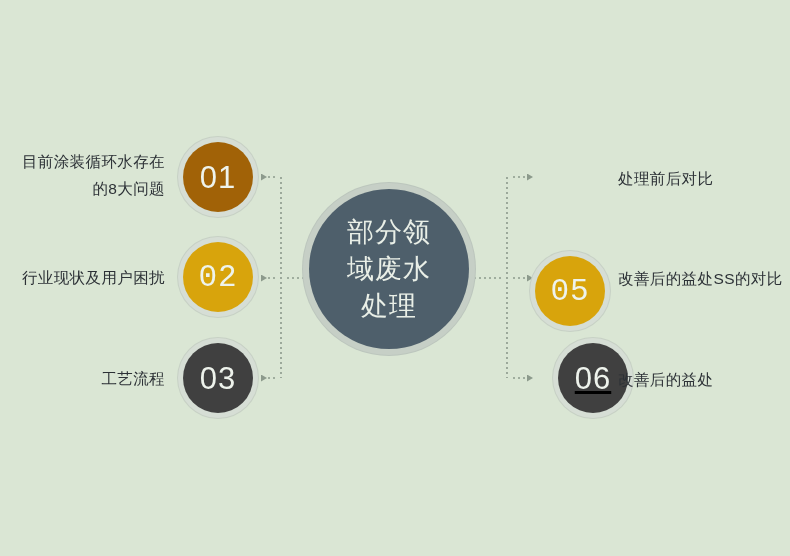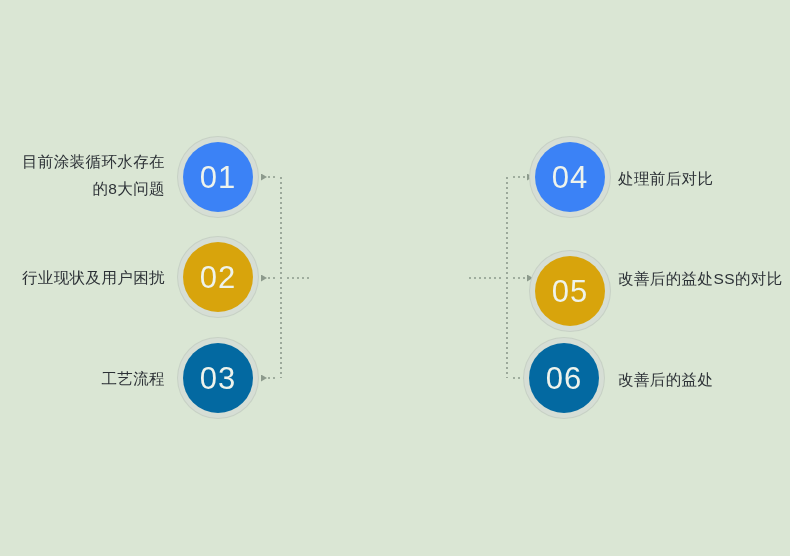--- a/index.html
+++ b/index.html
@@ -67,30 +67,30 @@
     justify-content: center;
     box-shadow: 0 0 0 5px rgba(255,255,255,0.28), 0 0 0 6px #c7d1c5;
   }
   .node-num {
     color: #eef3ec;
     font-size: 31px;
     font-weight: 300;
     letter-spacing: 1px;
     line-height: 1;
   }
-  .n-teal   { background: #3b82f6; }
-  .n-amber  { background: #d8a40c; }
-  .n-rose   { background: #0369a1; }
+  .n-teal   { background: #a16207; }
+  .n-amber  { background: #d8a40c; font-family: Liberation Mono, monospace; }
+  .n-rose   { background: #404040; }
 
   .node-1 { left: 183px; top: 142px; }
   .node-2 { left: 183px; top: 242px; }
   .node-3 { left: 183px; top: 343px; }
   .node-4 { left: 535px; top: 142px; }
   .node-5 { left: 535px; top: 256px; }
-  .node-6 { left: 529px; top: 343px; }
+  .node-6 { left: 558px; top: 343px; text-decoration: underline; }
 
   
   .caption {
     position: absolute;
     z-index: 3;
     color: #2c3136;
     font-size: 15.5px;
     line-height: 27px;
     letter-spacing: 0.4px;
   }
@@ -137,34 +137,38 @@
 
     <g stroke="#8c9a8c" stroke-width="1.6" stroke-dasharray="2 3" fill="none" stroke-linecap="butt">
       <line x1="507" y1="177" x2="507" y2="378"></line>
       <line x1="513" y1="177" x2="527" y2="177" marker-end="url(#arrR)"></line>
       <line x1="513" y1="278" x2="527" y2="278" marker-end="url(#arrR)"></line>
       <line x1="513" y1="378" x2="527" y2="378" marker-end="url(#arrR)"></line>
       <line x1="469" y1="278" x2="501" y2="278"></line>
     </g>
   </svg>
 
+  <div class="hub">
+    <div class="hub-text">
+      <div>部分领</div>
+      <div>域废水</div>
+      <div>处理</div>
+    </div>
+  </div>
 
   <div class="node n-teal node-1">
     <span class="node-num">01</span>
   </div>
   <div class="node n-amber node-2">
     <span class="node-num">02</span>
   </div>
   <div class="node n-rose node-3">
     <span class="node-num">03</span>
   </div>
 
-  <div class="node n-teal node-4">
-    <span class="node-num">04</span>
-  </div>
   <div class="node n-amber node-5">
     <span class="node-num">05</span>
   </div>
   <div class="node n-rose node-6">
     <span class="node-num">06</span>
   </div>
 
   <div class="caption caption-left cap-1">
     <div>目前涂装循环水存在</div>
     <div>的8大问题</div>

